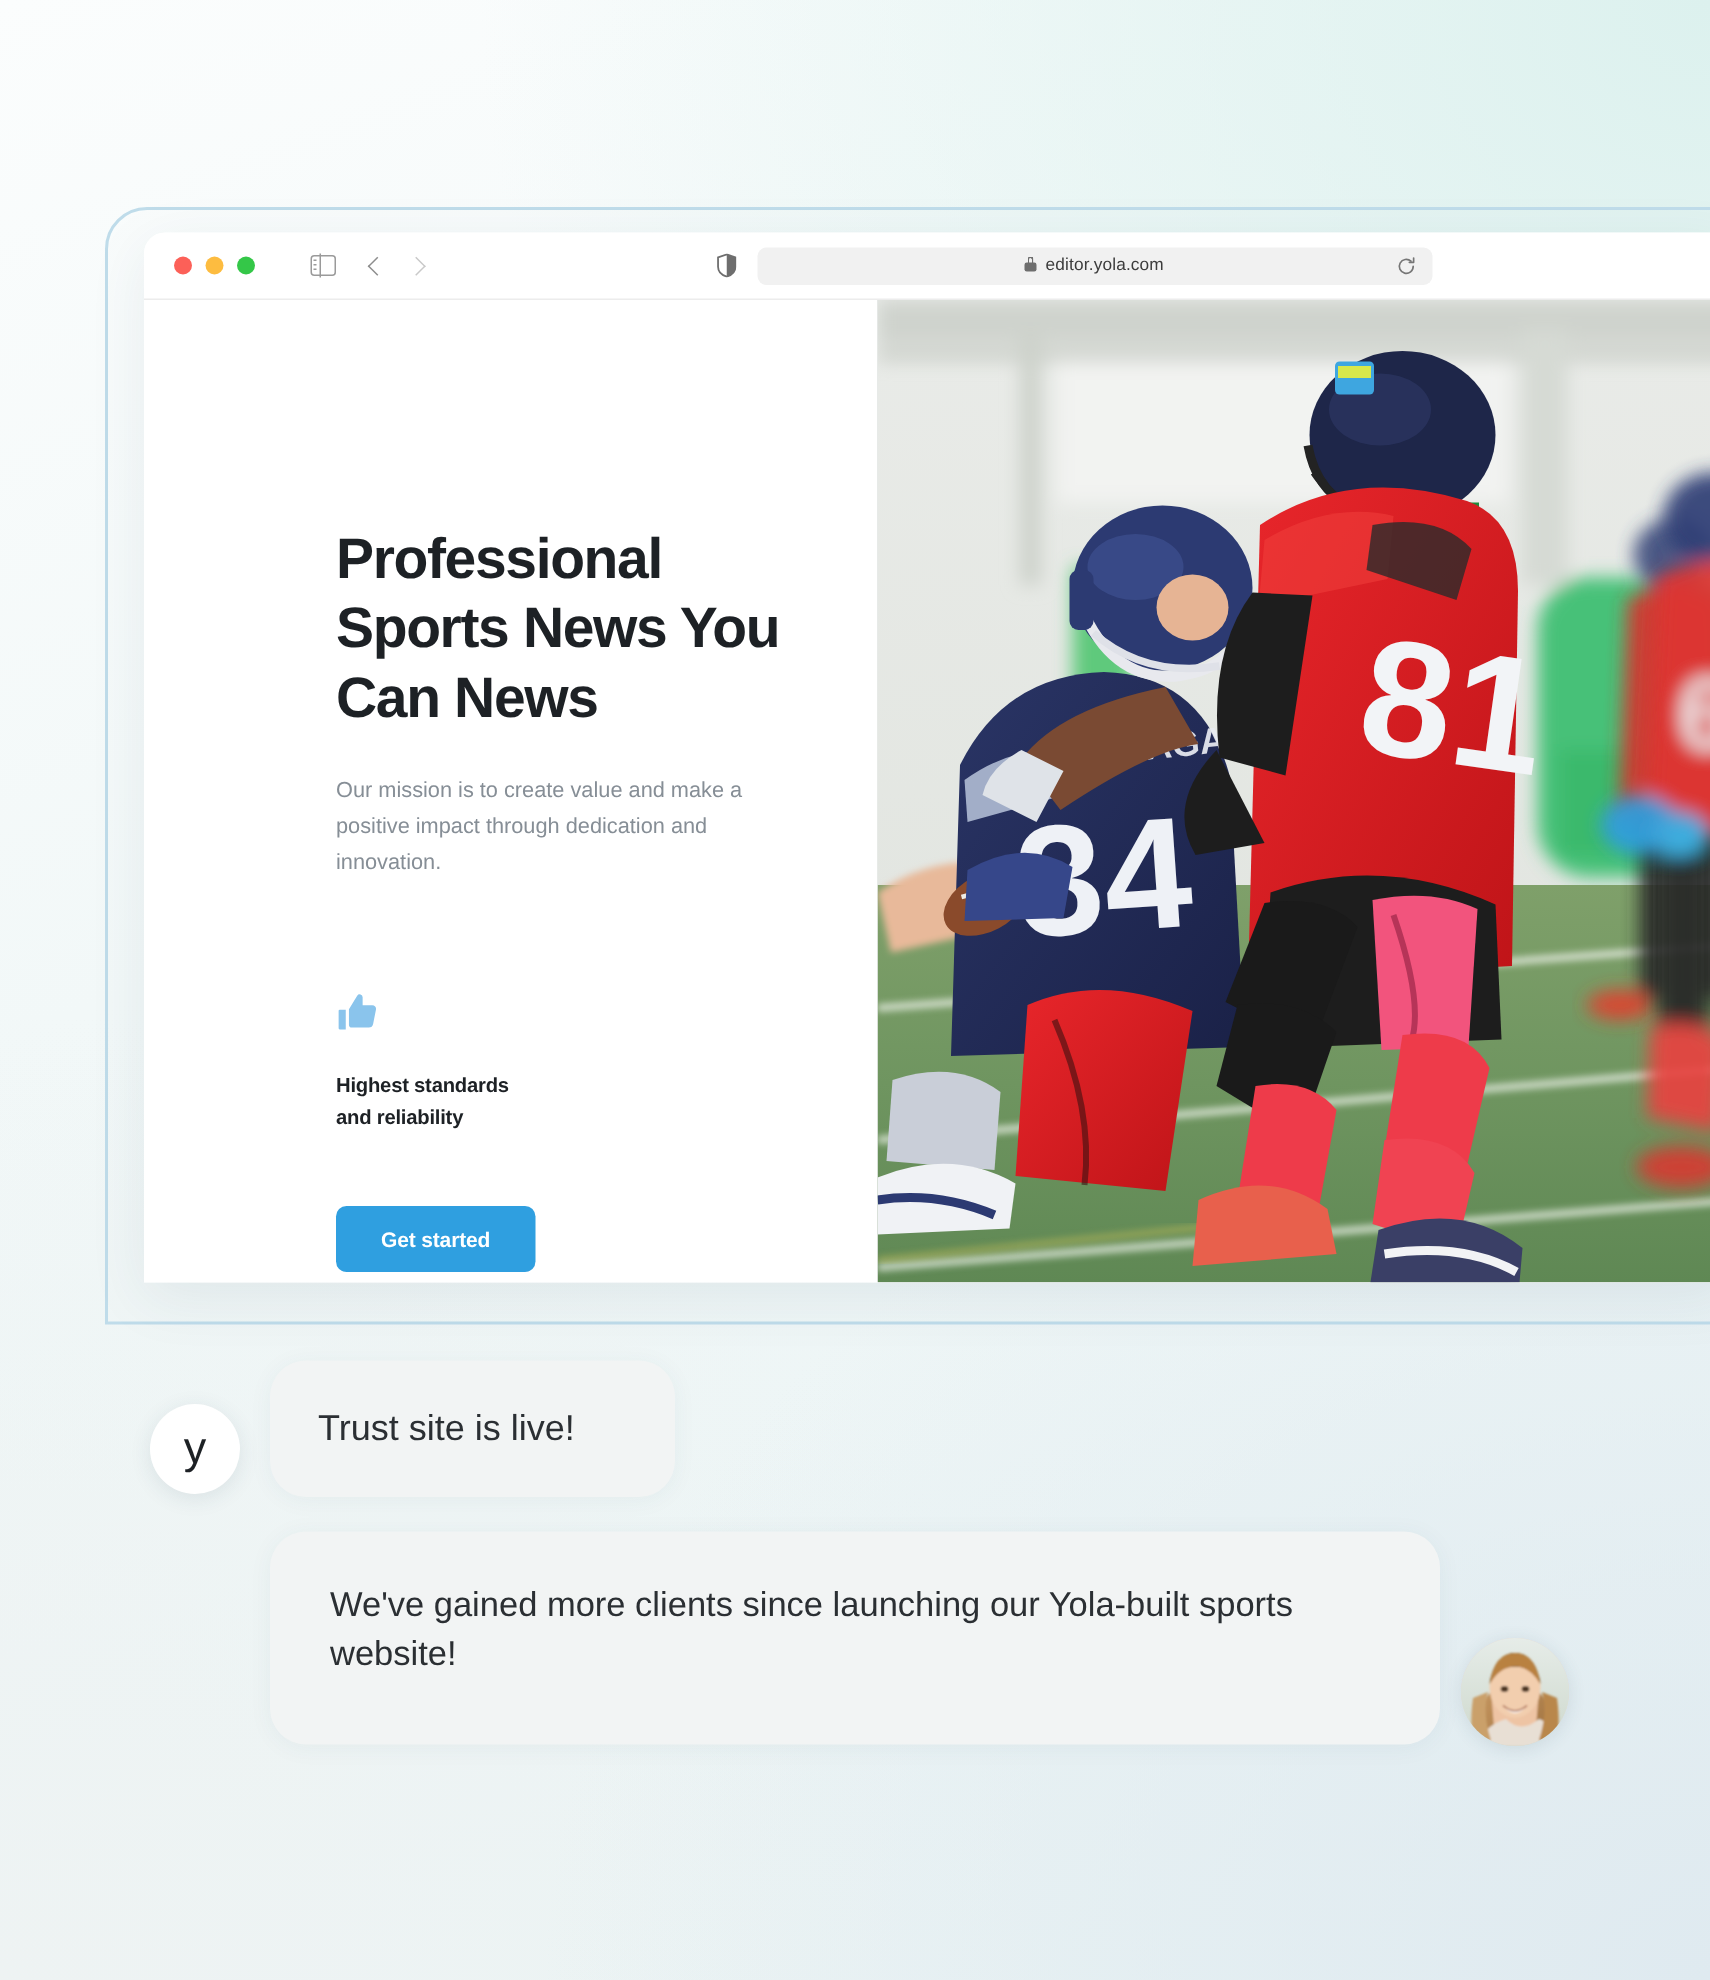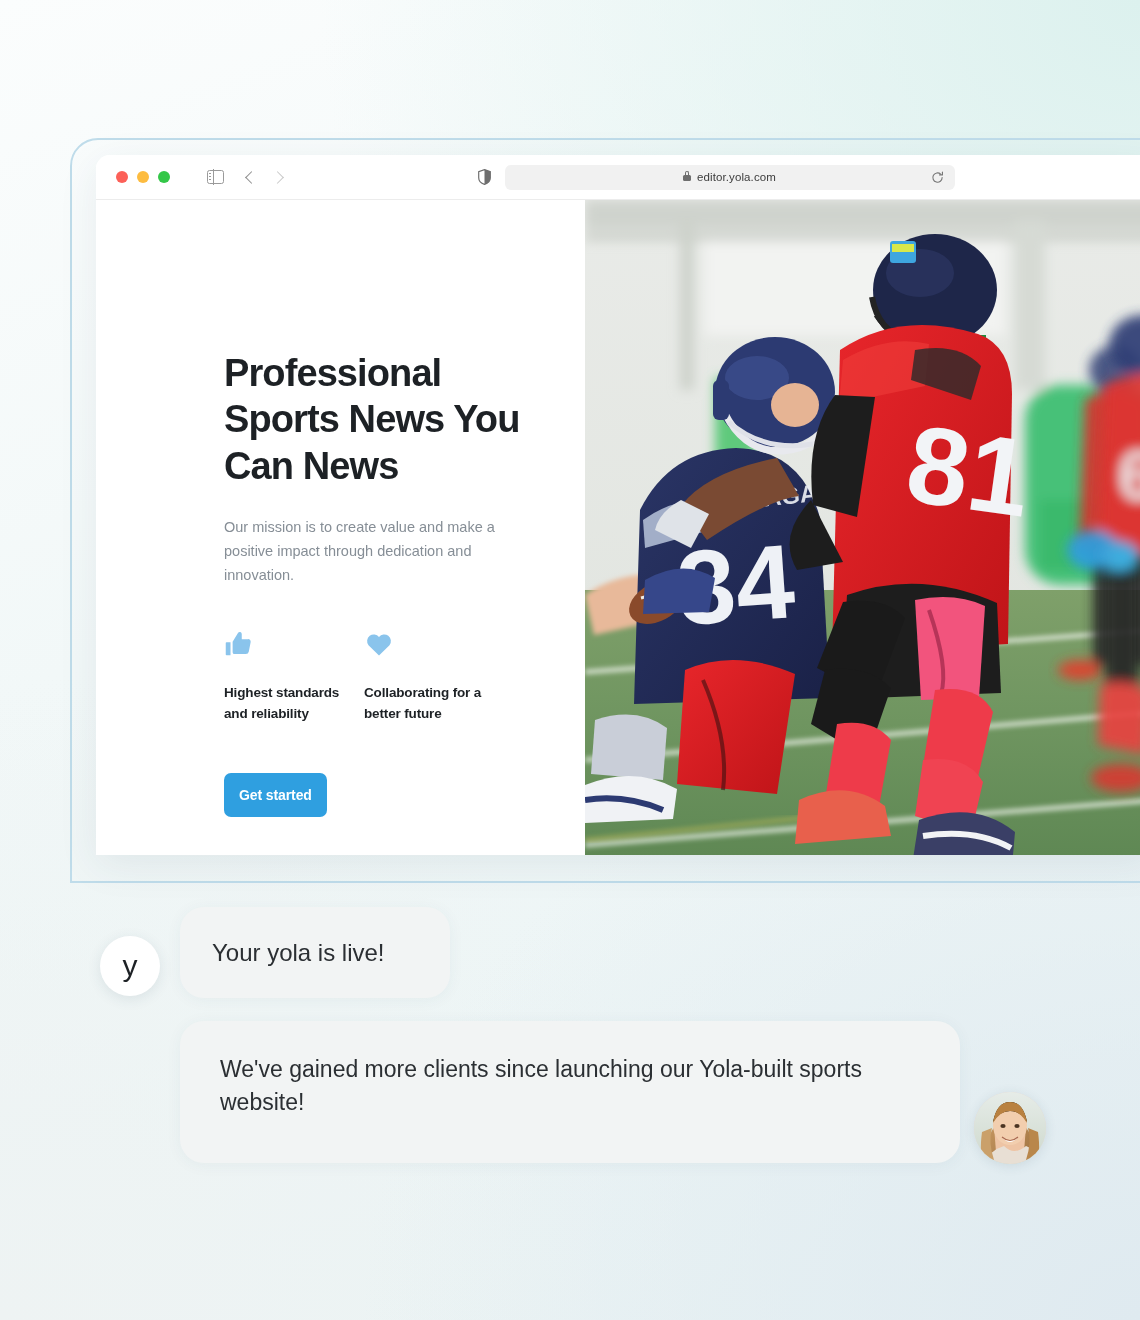--- a/index.html
+++ b/index.html
@@ -72,31 +72,31 @@
 
   
   .page{ display:flex; height:655px; }
   .hero-left{ width:489px; background:#fff; position:relative; }
   .hero-inner{ position:absolute; left:128px; top:150px; width:310px; }
 
   h1.headline{
     font-size:38px; line-height:1.22; font-weight:700; color:#1d2125;
     letter-spacing:-.9px; margin-bottom:26px;
   }
-  .sub{ font-size:14.5px; line-height:1.67; color:#868e96; margin-bottom:41px; max-width:285px; }
+  .sub{ font-size:14.5px; line-height:1.67; color:#868e96; margin-bottom:72px; max-width:285px; }
 
   .features{ display:flex; margin-bottom:48px; }
   .feature{ width:140px; }
   .feat-icon{ height:30px; margin-bottom:24px; color:#8ac4ec; }
   .feat-label{ font-size:13.5px; line-height:1.55; font-weight:700; color:#1d2125; letter-spacing:-.15px; }
 
   .cta{
     display:inline-block; background:#2f9fe0; color:#fff;
     font-size:14px; font-weight:700; letter-spacing:-.1px;
-    padding:14px 15px; border:none; border-radius:7px; cursor:pointer;
+    padding:14px 30px; border:none; border-radius:7px; cursor:pointer;
     font-family:"Liberation Sans", sans-serif;
   }
 
   
   .hero-photo{ flex:1; position:relative; overflow:hidden; background:#cfd6d2; }
   .photo-svg{ position:absolute; inset:0; width:100%; height:100%; }
   .avatar-logo{
     position:absolute; left:100px; top:936px;
     width:60px; height:60px; border-radius:50%; background:#fff;
     display:flex; align-items:center; justify-content:center;
@@ -185,28 +185,20 @@
           <div class="feature">
             <div class="feat-icon">
               <svg width="30" height="30" viewBox="0 0 24 24" fill="#8ac4ec">
                 <path d="M2 10.5h3.2V21H2a.6.6 0 0 1-.6-.6V11.1a.6.6 0 0 1 .6-.6Z"></path>
                 <path d="M6.9 10.2 11.3 3a1.6 1.6 0 0 1 2.9.9v4.2h5.1a2 2 0 0 1 2 2.4l-1.5 7.6a2.4 2.4 0 0 1-2.4 1.9H8.4a1.5 1.5 0 0 1-1.5-1.5Z"></path>
               </svg>
             </div>
             <div class="feat-label">Highest standards and reliability</div>
           </div>
 
-          <div class="feature">
-            <div class="feat-icon">
-              <svg width="30" height="30" viewBox="0 0 24 24" fill="#8ac4ec">
-                <path d="M12 21.2 3.6 12.9A5.3 5.3 0 0 1 12 6.4a5.3 5.3 0 0 1 8.4 6.5Z"></path>
-              </svg>
-            </div>
-            <div class="feat-label">Collaborating for a better future</div>
-          </div>
         </div>
 
         <button class="cta">Get started</button>
       </div>
     </div>
 
     <div class="hero-photo">
       <svg class="photo-svg" viewBox="0 0 571 655" preserveAspectRatio="xMidYMid slice">
         <defs>
           <linearGradient id="bgwall" x1="0" y1="0" x2="0" y2="1">
@@ -355,21 +347,21 @@
       </svg>
     </div>
   </div>
 </div>
 
 <div class="avatar-logo">
   <span>y</span>
 </div>
 
 <div class="bubble bubble1">
-  <span>Your yola is live!</span>
+  <span>Trust site is live!</span>
 </div>
 
 <div class="bubble bubble2">
   <span>We've gained more clients since launching our Yola-built sports website!</span>
 </div>
 
 <div class="avatar-photo">
   <svg viewBox="0 0 72 72">
     <defs>
       <linearGradient id="skybg" x1="0" y1="0" x2="0" y2="1">

